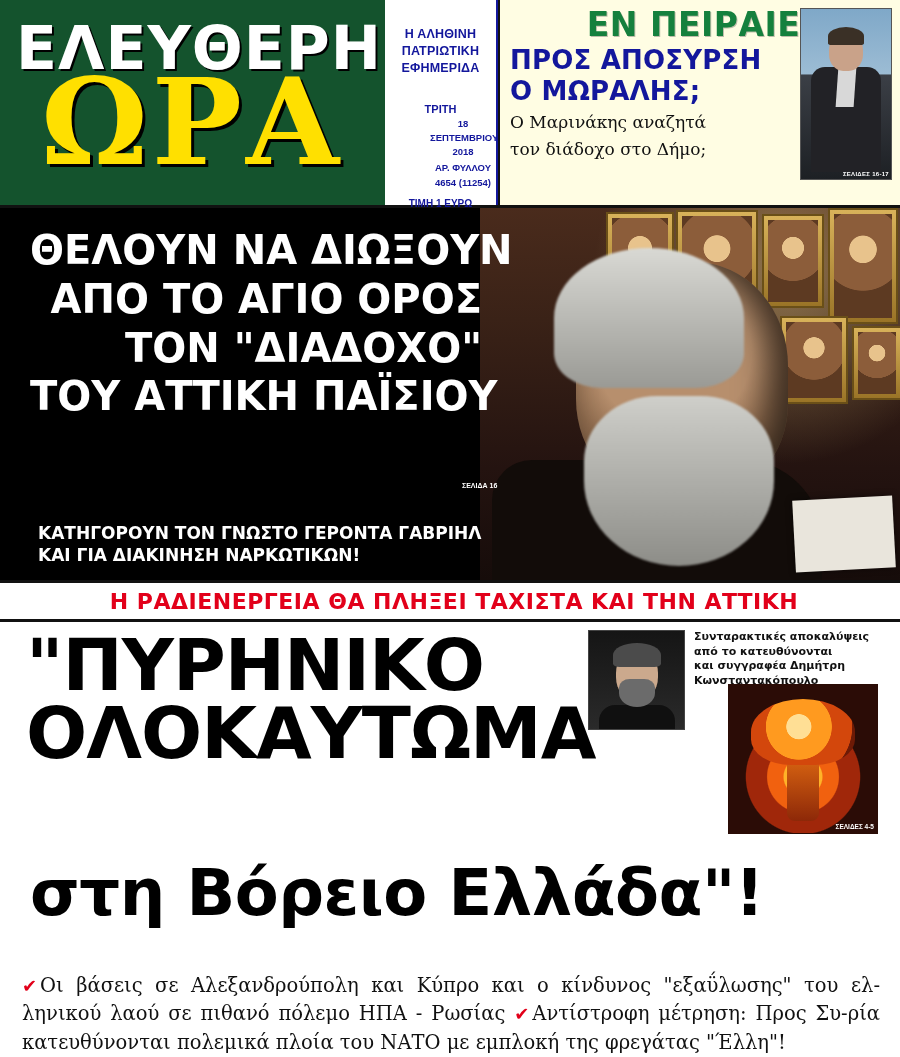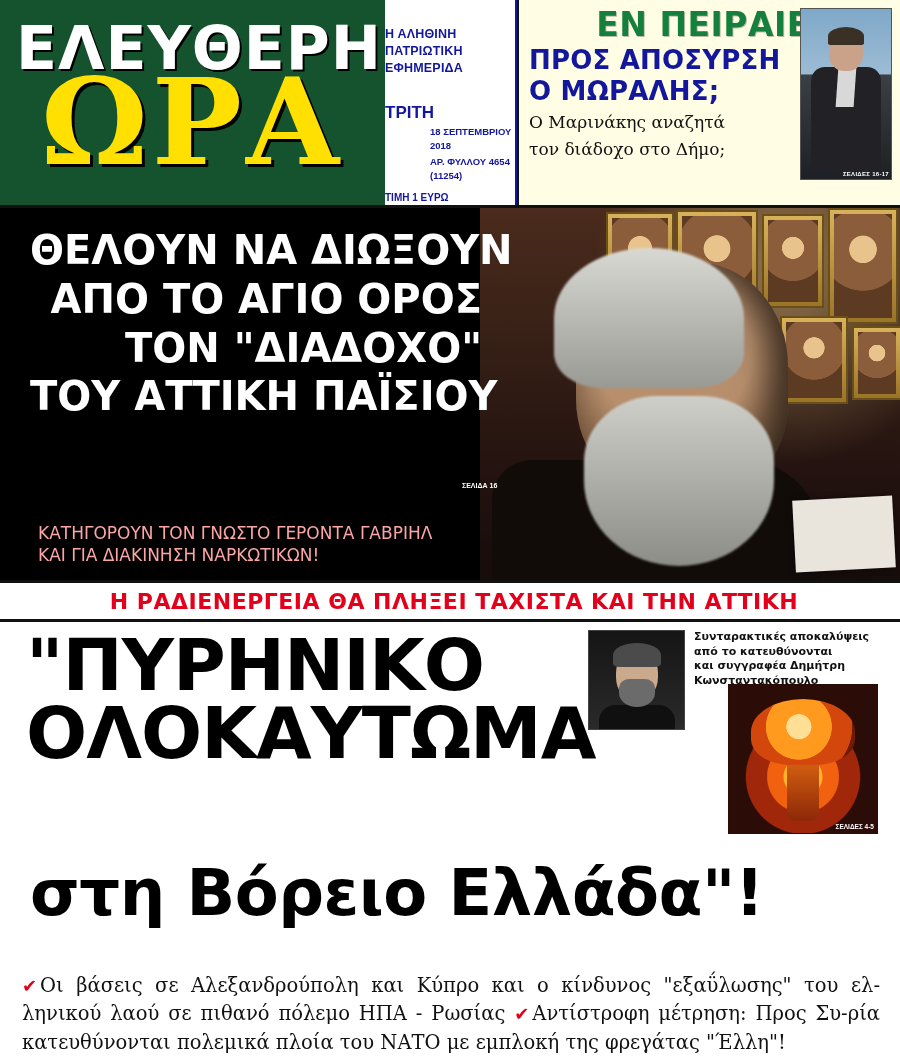--- a/index.html
+++ b/index.html
@@ -58,39 +58,40 @@
     text-align: center;
     color: #ffe000;
     font-family: "DejaVu Serif", serif;
     font-weight: bold;
     font-size: 120px;
     line-height: 1;
     letter-spacing: 4px;
     text-shadow: 3px 3px 0 #000;
   }
   .info-block {
-    width: 132px;
+    width: 113px;
     flex-shrink: 0;
     background: #ffffff;
+    text-align: center;
     padding-top: 26px;
     box-sizing: border-box;
     border-right: 2px solid #13179c;
   }
   .info-sub {
     color: #13179c;
     font-weight: bold;
     font-size: 12.5px;
     line-height: 1.35;
     letter-spacing: 0.2px;
   }
   .info-date-big {
     margin-top: 26px;
     color: #13179c;
     font-weight: bold;
-    font-size: 17px;
+    font-size: 11px;
   }
   .info-date {
     color: #13179c;
     font-weight: bold;
     font-size: 9.5px;
     line-height: 1.5;
     margin-top: 2px;
     padding-left: 45px;
   }
   .info-price {
@@ -300,23 +301,23 @@
     line-height: 1.22;
     letter-spacing: 0px;
     text-align: right;
   }
   .s2-headline div { white-space: nowrap; }
   .s2-kicker {
     position: absolute;
     left: 38px;
     bottom: 14px;
     width: 470px;
-    color: #fca5a5;
-    font-family: "DejaVu Sans", sans-serif;
-    font-weight: normal;
+    color: #ffffff;
+    font-family: "DejaVu Sans", sans-serif;
+    font-weight: bold;
     font-size: 17px;
     line-height: 1.3;
   }
   .s2-credit {
     position: absolute;
     left: 462px;
     top: 274px;
     font-size: 7px;
     color: #ffffff;
     font-weight: bold;

